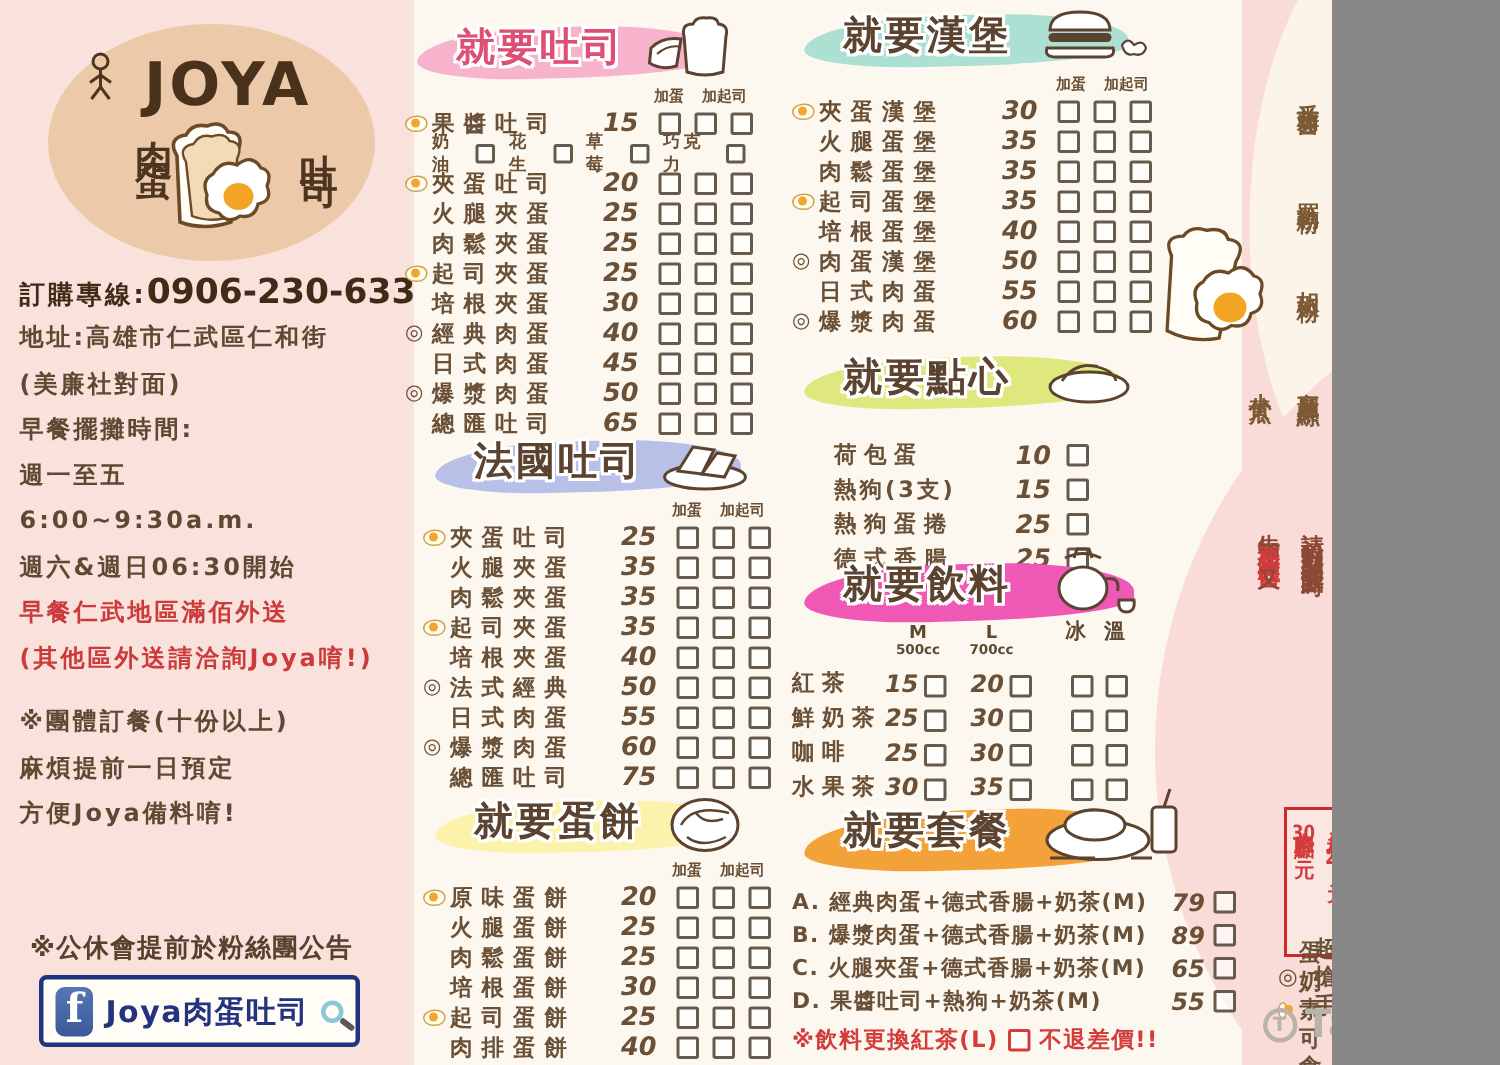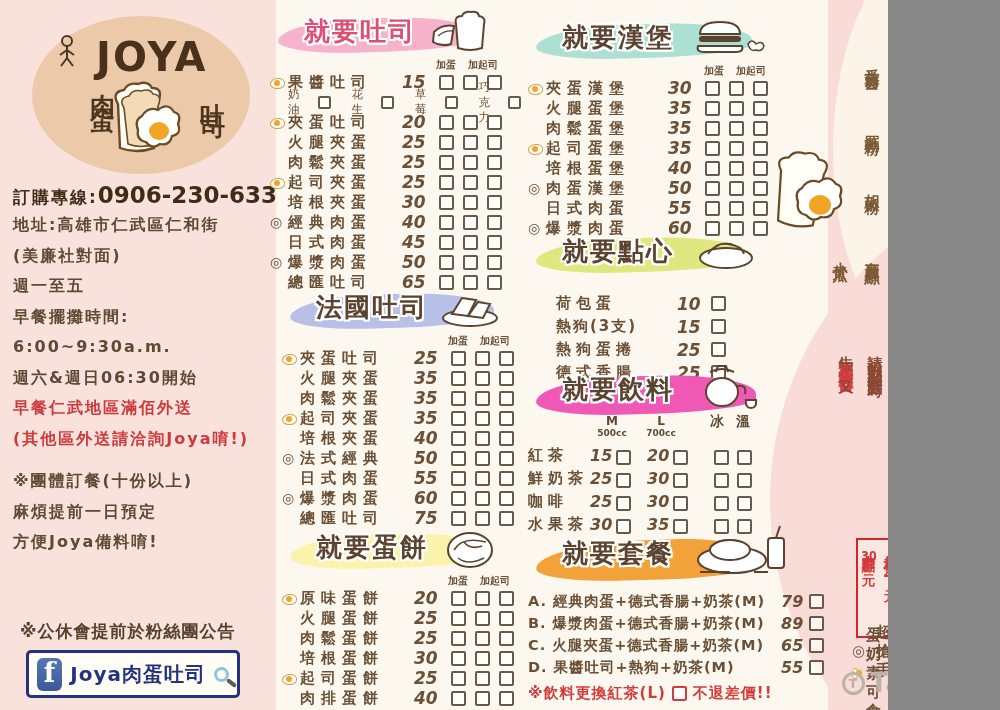--- a/index.html
+++ b/index.html
@@ -38,21 +38,21 @@
 .mrow{display:flex;align-items:center;height:20px}
 .bdg{width:18px;flex:none;font-weight:bold;font-size:14px;color:#6a5036}
 .egg{position:relative;display:inline-block;width:15px;height:11px;background:#fffdf2;border:1.5px solid #cfa14b;border-radius:55% 45% 50% 50%;vertical-align:middle}
 .egg::after{content:"";position:absolute;left:3px;top:1.5px;width:6px;height:6px;border-radius:50%;background:#f2a630}
 .inm{flex:1;font-size:15px;font-weight:bold;letter-spacing:6px;white-space:nowrap}
 .ipr{width:30px;font-size:17px;font-style:italic;font-weight:bold;text-align:left;flex:none}
 .cbs{display:flex;gap:9px;flex:none;width:70px;justify-content:flex-end}
 .cb{width:15px;height:15px;border:2px solid#665a4d;border-radius:2px;background:rgba(255,255,255,.65);display:inline-block;flex:none}
 .cb.sm{width:13px;height:13px}
 .cb.redb{border-color:#d23c3c}
-.frow{display:flex;align-items:center;height:20px;gap:16px;font-size:11.5px;font-weight:normal;letter-spacing:2px;padding-left:18px}
+.frow{display:flex;align-items:center;height:20px;gap:4px;font-size:11.5px;font-weight:bold;letter-spacing:2px;padding-left:18px}
 .frow .cb{margin-right:5px}
 
 .srow{display:flex;align-items:center;height:23px}
 .srow .inm{letter-spacing:5px}
 .srow .ipr{width:34px}
 
 .dhead{display:flex;align-items:flex-start;height:26px;font-size:12px;font-weight:bold;color:#5d4a33;line-height:11px}
 .dh{text-align:center}
 .drow{display:flex;align-items:flex-end;height:23px}
 .dname{width:62px;font-size:15px;font-weight:bold;letter-spacing:5px;white-space:nowrap;flex:none}
@@ -101,22 +101,22 @@
       <path d="M38 38 q6-10 16-6 q10-8 16 2 q8 2 4 12 q4 10-6 12 q-2 10-12 8 q-8 6-14-2 q-10-2-8-12 q-4-10 4-14Z" fill="#fff" stroke="#6b4a26" stroke-width="2.2"></path>
       <ellipse cx="55" cy="53" rx="10" ry="9" fill="#f2a524"></ellipse>
     </svg>
   </div>
   <div class="lp-phone">
     <span class="lbl">訂購專線:</span><span class="num">0906-230-633</span>
   </div>
   <div class="iblock" style="top:210px">
     <div class="iline">地址:高雄市仁武區仁和街</div>
     <div class="iline">(美廉社對面)</div>
+    <div class="iline">早餐擺攤時間:</div>
     <div class="iline">週一至五</div>
-    <div class="iline">早餐擺攤時間:</div>
     <div class="iline">6:00~9:30a.m.</div>
     <div class="iline">週六&amp;週日06:30開始</div>
     <div class="iline red">早餐仁武地區滿佰外送</div>
     <div class="iline red">(其他區外送請洽詢Joya唷!)</div>
   </div>
   <div class="iblock" style="top:466px">
     <div class="iline">※團體訂餐(十份以上)</div>
     <div class="iline">麻煩提前一日預定</div>
     <div class="iline">方便Joya備料唷!</div>
   </div>
@@ -427,21 +427,21 @@
         <span class="inm">肉排蛋餅</span>
         <span class="ipr">40</span>
         <span class="cbs">
           <span class="cb"></span>
           <span class="cb"></span>
           <span class="cb"></span>
         </span>
       </div>
   </div>
 
-  <div class="sec" style="left:528px;top:16px;width:250px">
+  <div class="sec" style="left:528px;top:2px;width:250px">
     <div class="shead">
       <div class="sblob" style="background:#ace0d2;width:216px"></div>
       <span class="stitle">就要漢堡</span>
       <svg class="sicon" style="left:166px;top:2px" width="74" height="40" viewBox="0 0 74 40">
         <path d="M6 16 q0-12 20-12 q20 0 20 12Z" fill="#fff" stroke="#5b4330" stroke-width="2"></path>
         <rect x="5" y="18" width="42" height="6" rx="3" fill="#5b4330"></rect>
         <path d="M4 28 h44 q2 6-6 6 h-32 q-8 0-6-6Z" fill="#fff" stroke="#5b4330" stroke-width="2"></path>
         <path d="M54 26 q4-6 8 0 q6-4 8 2 q-2 6-8 4 q-6 2-8-6Z" fill="#fff" stroke="#5b4330" stroke-width="1.5"></path>
       </svg>
     </div>

